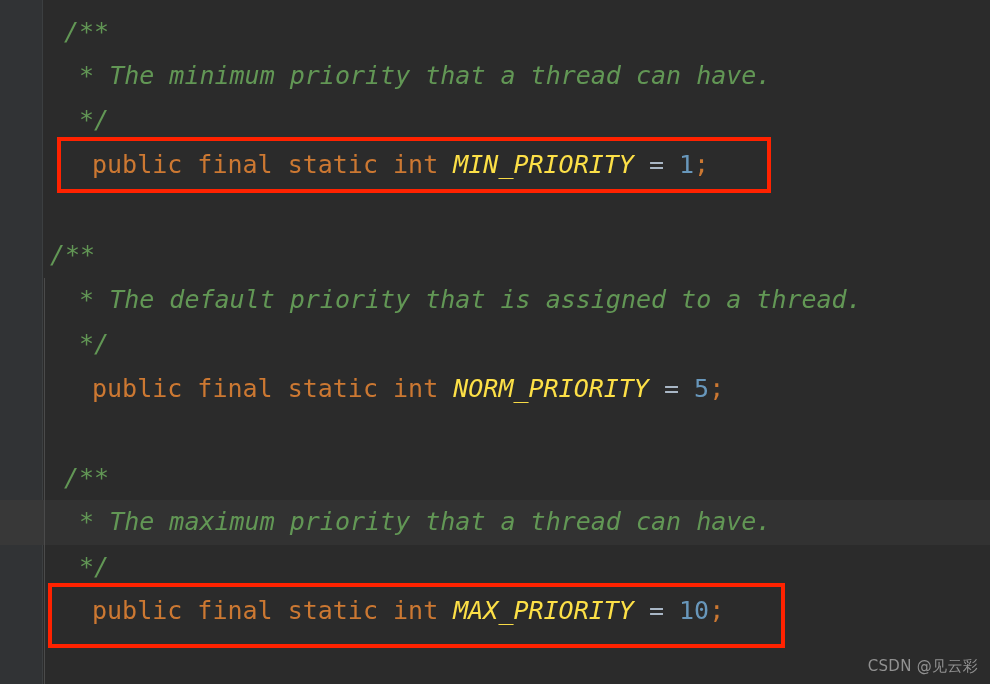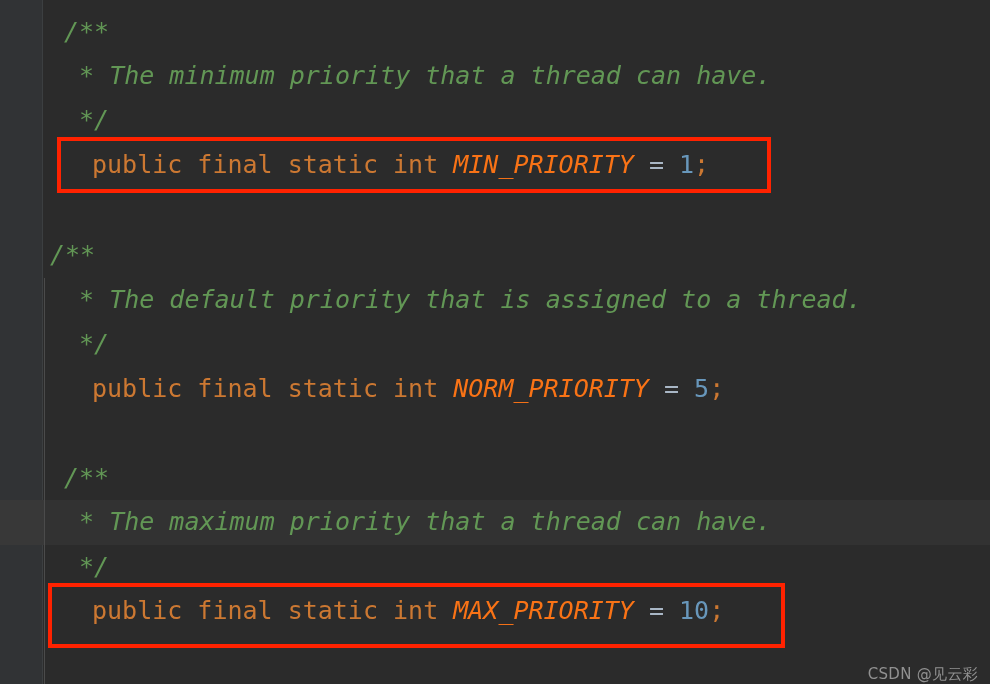--- a/index.html
+++ b/index.html
@@ -71,39 +71,39 @@
     left: 0;
     white-space: pre;
     height: 44.5px;
     line-height: 44.5px;
   }
 
   
   .tok-comment   { color: #629755; font-style: italic; }
   .tok-comment-p { color: #629755; font-style: normal; }
   .tok-keyword   { color: #cc7832; margin-left: 28px; }
-  .tok-const     { color: #f97316; font-style: italic; }
+  .tok-const     { color: #fde047; font-style: italic; }
   .tok-number    { color: #6897bb; }
   .tok-op        { color: #a9b7c6; }
   .tok-semi      { color: #cc7832; }
 
   
   .redbox {
     position: absolute;
     border: 4px solid #ff2200;
     box-sizing: border-box;
     pointer-events: none;
     background: transparent;
   }
 
   
   #watermark {
     position: absolute;
     right: 12px;
-    bottom: 0;
+    bottom: 8px;
     color: #9a9a9a;
     font-family: "DejaVu Sans", sans-serif;
     font-size: 15px;
     letter-spacing: 0.3px;
     opacity: 0.92;
     margin-top: 38px;
   }
 </style>
 </head>
 <body>

